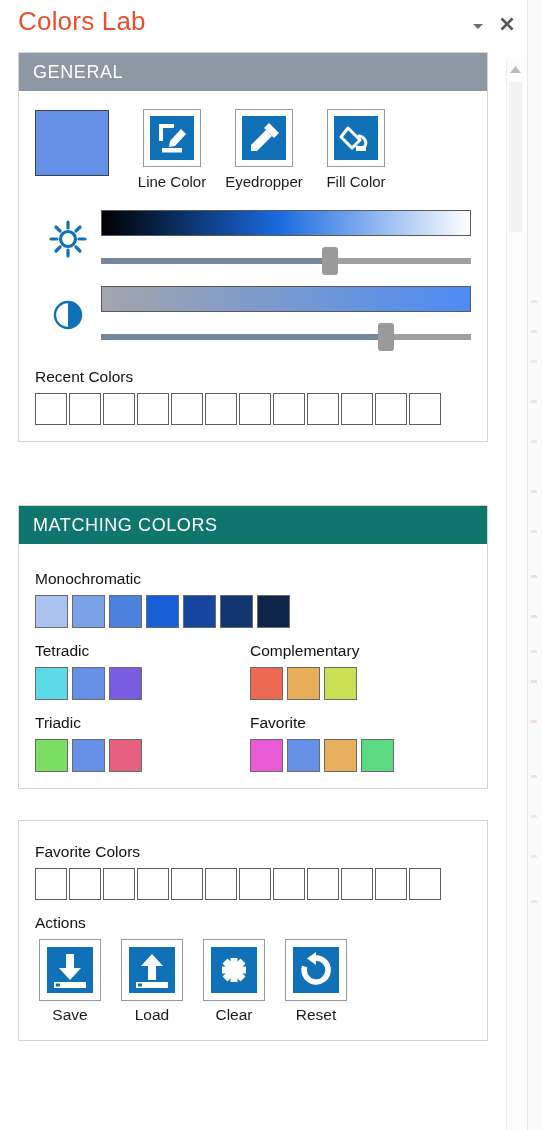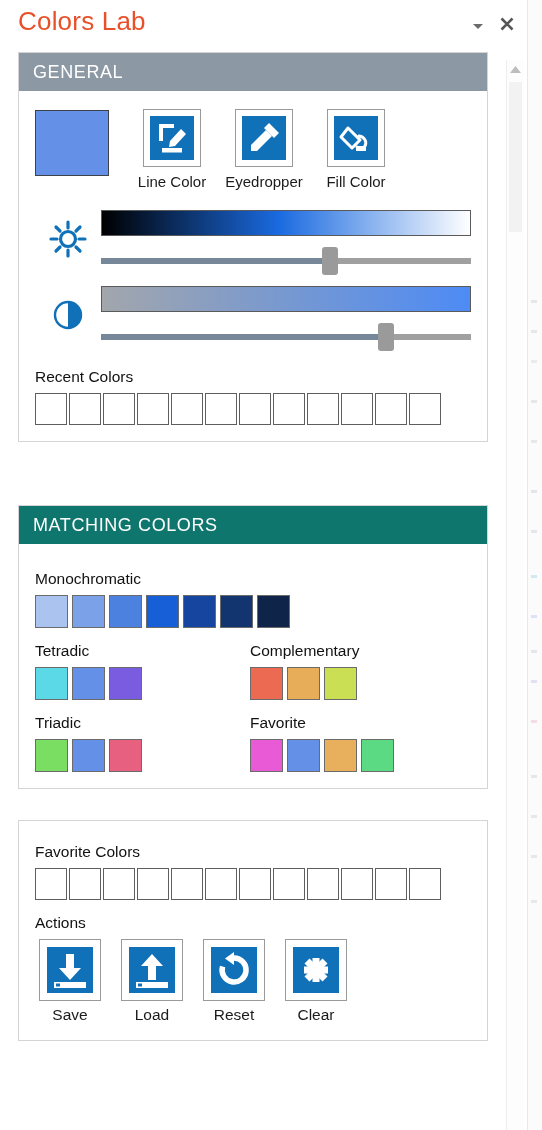--- a/index.html
+++ b/index.html
@@ -511,43 +511,43 @@
               <rect x="9" y="36.5" width="4" height="3" fill="#1071b8"></rect>
             </svg>
           </div>
           <div class="action-label">Load</div>
         </div>
 
         <div class="action-btn">
           <div class="action-icon-frame">
             <svg width="46" height="46" viewBox="0 0 46 46">
               <rect x="0" y="0" width="46" height="46" class="icon-bg" fill="#1071b8"></rect>
-              <path d="M23 11 A12 12 0 1 1 11.6 19.5" fill="none" stroke="#ffffff" stroke-width="5.5" stroke-linecap="butt"></path>
-              <path d="M23 5 L23 18 L14 11.5 Z" fill="#ffffff"></path>
-            </svg>
-          </div>
-          <div class="action-label">Reset</div>
-        </div>
-
-        <div class="action-btn">
-          <div class="action-icon-frame">
-            <svg width="46" height="46" viewBox="0 0 46 46">
-              <rect x="0" y="0" width="46" height="46" class="icon-bg" fill="#1071b8"></rect>
               <g stroke="#ffffff" stroke-width="7" stroke-linecap="butt">
                 <path d="M14 14 L32 32"></path>
                 <path d="M32 14 L14 32"></path>
               </g>
               <rect x="19.5" y="11" width="7" height="24" fill="#ffffff"></rect>
               <rect x="11" y="19.5" width="24" height="7" fill="#ffffff"></rect>
               <g stroke="#1071b8" stroke-width="3.4" stroke-linecap="butt">
                 <path d="M16.5 16.5 L29.5 29.5" stroke="none"></path>
               </g>
             </svg>
           </div>
           <div class="action-label">Clear</div>
+        </div>
+
+        <div class="action-btn">
+          <div class="action-icon-frame">
+            <svg width="46" height="46" viewBox="0 0 46 46">
+              <rect x="0" y="0" width="46" height="46" class="icon-bg" fill="#1071b8"></rect>
+              <path d="M23 11 A12 12 0 1 1 11.6 19.5" fill="none" stroke="#ffffff" stroke-width="5.5" stroke-linecap="butt"></path>
+              <path d="M23 5 L23 18 L14 11.5 Z" fill="#ffffff"></path>
+            </svg>
+          </div>
+          <div class="action-label">Reset</div>
         </div>
 
       </div>
     </div>
   </div>
 
 </div>
 
 <div id="edge-sliver">
     <div class="fleck" style="top: 300px; background: rgb(207, 207, 207);"></div>

